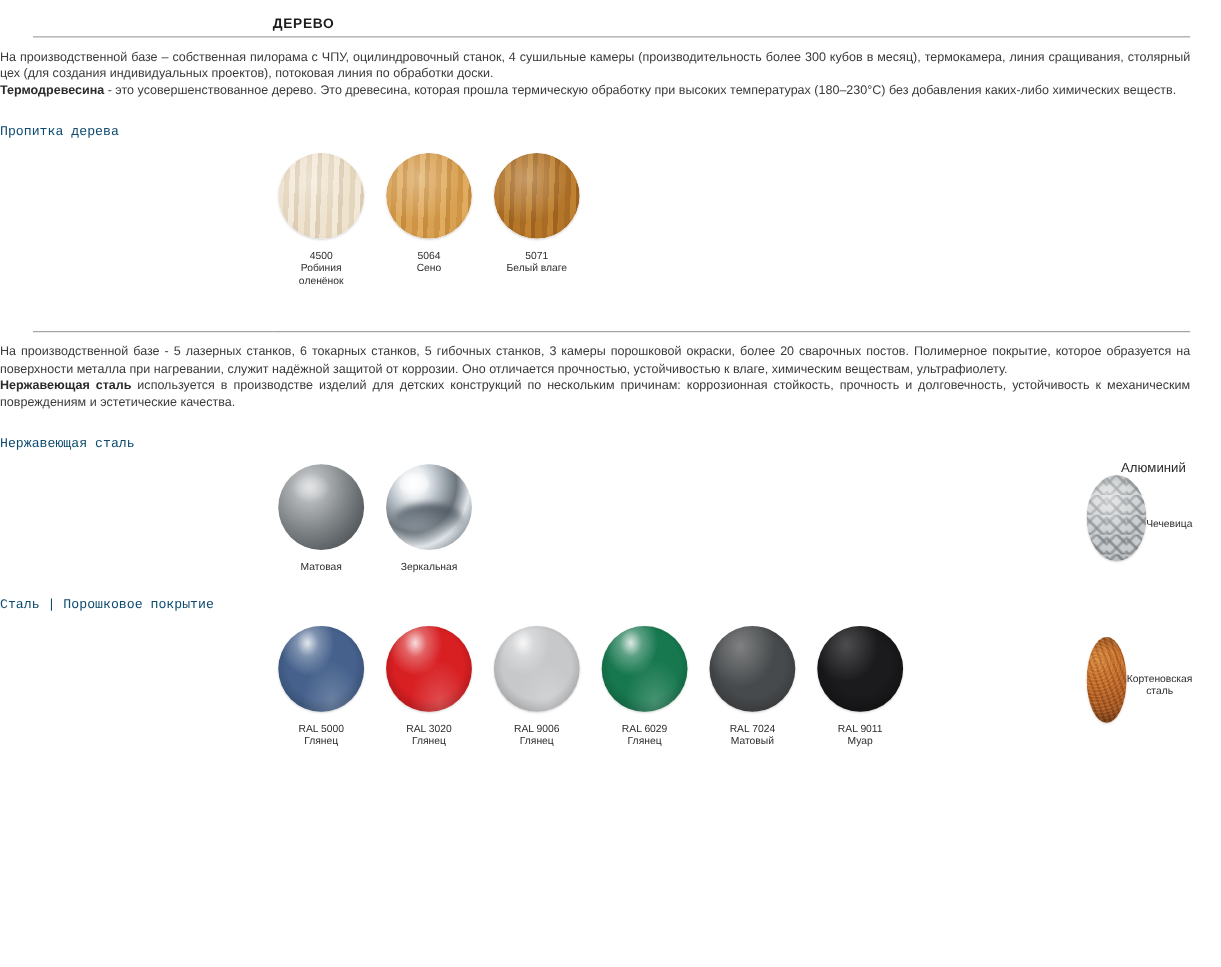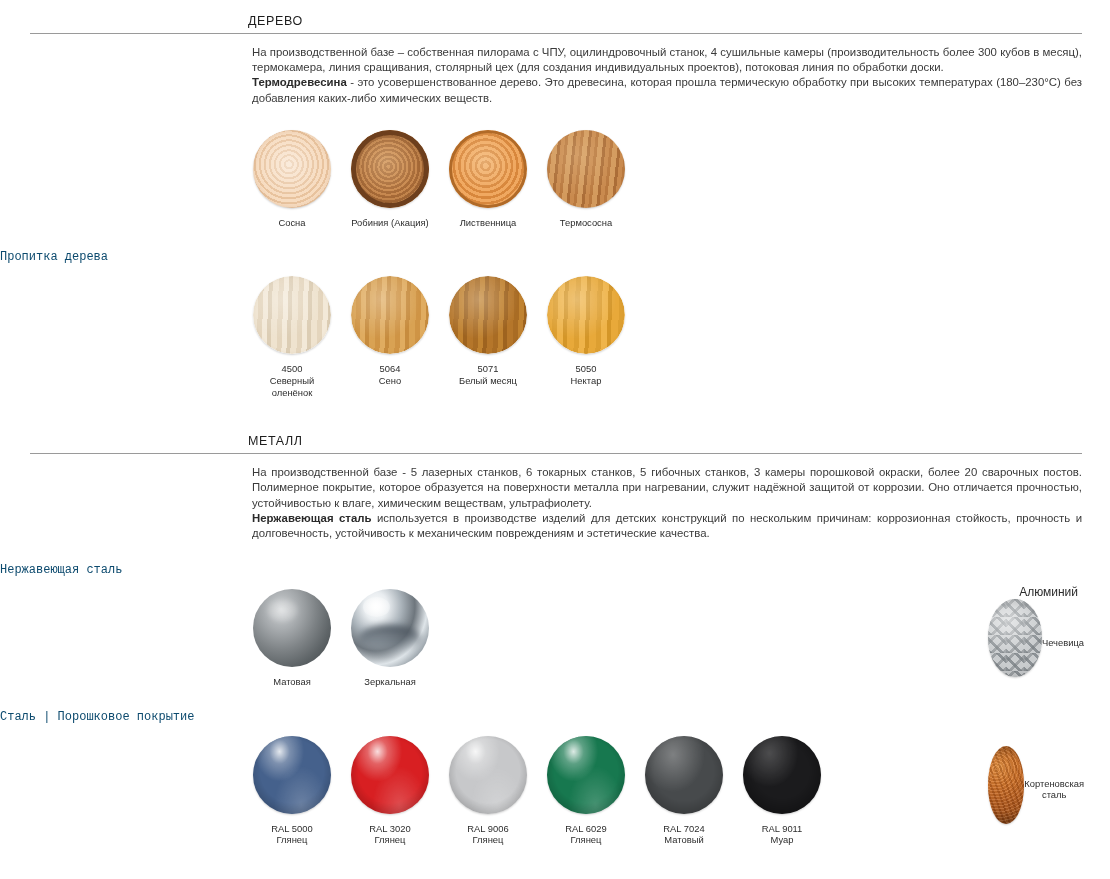--- a/index.html
+++ b/index.html
@@ -22,21 +22,21 @@
 
   
   .section-head {
     position: relative;
     margin-left: 248px;
     margin-right: 28px;
     padding-bottom: 6px;
   }
   .section-head .title {
     font-size: 12.5px;
-    font-weight: normal;
+    font-weight: bold;
     letter-spacing: 0.6px;
     color: #1d1d1d;
   }
   .rule {
     position: absolute;
     left: 0;
     right: 0;
     bottom: 0;
     height: 1px;
     background: #9a9a9a;
@@ -45,21 +45,20 @@
     position: absolute;
     bottom: 0;
     left: -218px;
     width: 218px;
     height: 1px;
     background: #9a9a9a;
   }
 
   
   .para-block {
-    margin-left: 252px;
     margin-right: 28px;
     margin-top: 11px;
     font-size: 11.4px;
     line-height: 15.2px;
     color: #3a3a3a;
     text-align: justify;
   }
   .para-block p { margin: 0; }
   .para-block .b { font-weight: bold; color: #2a2a2a; }
 
@@ -322,86 +321,57 @@
     <div class="title">ДЕРЕВО</div>
     <div class="rule"></div>
     <div class="rule-left"></div>
   </div>
 
   <div class="para-block">
     <p>На производственной базе – собственная пилорама с ЧПУ, оцилиндровочный станок, 4 сушильные камеры (производительность более 300 кубов в месяц), термокамера, линия сращивания, столярный цех (для создания индивидуальных проектов), потоковая линия по обработки доски.</p>
     <p><span class="b">Термодревесина</span><span> - это усовершенствованное дерево. Это древесина, которая прошла термическую обработку при высоких температурах (180–230°C) без добавления каких-либо химических веществ.</span></p>
   </div>
 
-  <div class="swatch-row" style="margin-top:24px;">
-    <div class="swatch">
-      <div class="disc w-sosna"></div>
-      <div class="caption">Сосна</div>
-    </div>
-    <div class="swatch">
-      <div class="disc w-robinia"></div>
-      <div class="caption">Робиния (Акация)</div>
-    </div>
-    <div class="swatch">
-      <div class="disc w-listvennica"></div>
-      <div class="caption">Лиственница</div>
-    </div>
-    <div class="swatch">
-      <div class="disc w-termososna"></div>
-      <div class="caption">Термососна</div>
-    </div>
-  </div>
 
   <div class="sub-head" style="margin-top:22px;">Пропитка дерева</div>
 
   <div class="swatch-row" style="margin-top:12px;">
     <div class="swatch">
       <div class="disc">
         <div class="imp imp5080"></div>
           <div class="imp-gloss"></div>
       </div>
       <div class="caption">
         <span>4500</span>
-        <span class="l2">Северный оленёнок</span>
+        <span class="l2">Робиния оленёнок</span>
       </div>
     </div>
     <div class="swatch">
       <div class="disc">
         <div class="imp imp5064"></div>
           <div class="imp-gloss"></div>
       </div>
       <div class="caption">
         <span>5064</span>
         <span class="l2">Сено</span>
       </div>
     </div>
     <div class="swatch">
       <div class="disc">
         <div class="imp imp5071"></div>
           <div class="imp-gloss"></div>
       </div>
       <div class="caption">
         <span>5071</span>
-        <span class="l2">Белый месяц</span>
-      </div>
-    </div>
-    <div class="swatch">
-      <div class="disc">
-        <div class="imp imp5050"></div>
-          <div class="imp-gloss"></div>
-      </div>
-      <div class="caption">
-        <span>5050</span>
-        <span class="l2">Нектар</span>
+        <span class="l2">Белый влаге</span>
       </div>
     </div>
   </div>
 
   <div class="section-head" style="margin-top:36px;">
-    <div class="title">МЕТАЛЛ</div>
     <div class="rule"></div>
     <div class="rule-left"></div>
   </div>
 
   <div class="para-block">
     <p>На производственной базе - 5 лазерных станков, 6 токарных станков, 5 гибочных станков, 3 камеры порошковой окраски, более 20 сварочных постов. Полимерное покрытие, которое образуется на поверхности металла при нагревании, служит надёжной защитой от коррозии. Оно отличается прочностью, устойчивостью к влаге, химическим веществам, ультрафиолету.</p>
     <p><span class="b">Нержавеющая сталь</span><span> используется в производстве изделий для детских конструкций по нескольким причинам: коррозионная стойкость, прочность и долговечность, устойчивость к механическим повреждениям и эстетические качества.</span></p>
   </div>
 
   <div style="position:relative;">

